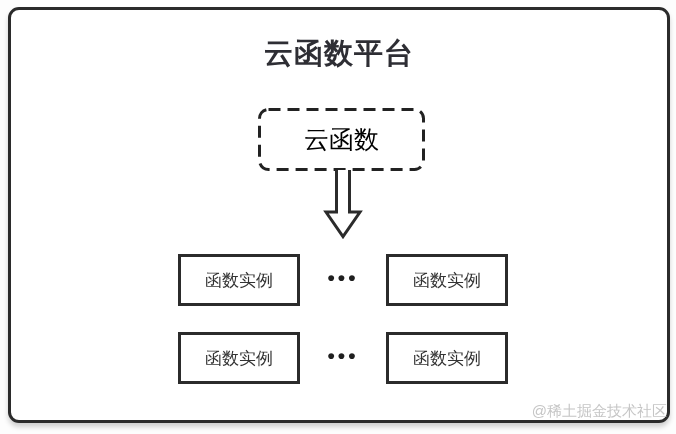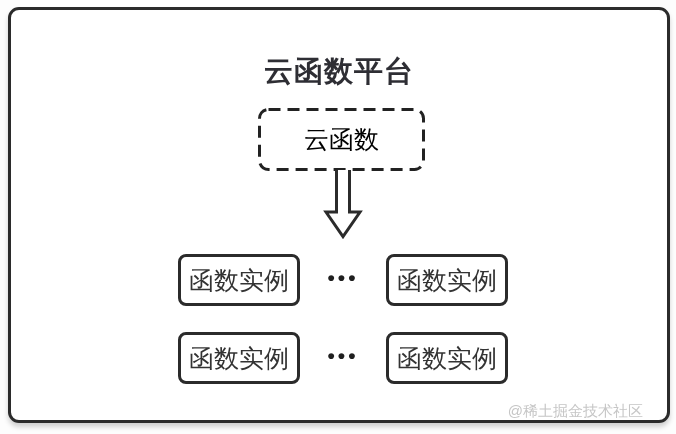--- a/index.html
+++ b/index.html
@@ -30,21 +30,20 @@
   .title {
     position: absolute;
     left: 0;
     top: 24px;
     width: 100%;
     text-align: center;
     font-size: 29px;
     font-weight: bold;
     color: #2e2e34;
     letter-spacing: 1px;
-    margin-top: 18px;
   }
   .cloud-box {
     position: absolute;
     left: 247px;
     top: 98px;
     width: 167px;
     height: 63px;
   }
   .cloud-box svg {
     position: absolute;
@@ -67,26 +66,26 @@
     position: absolute;
     left: 312px;
     top: 160px;
   }
   .instance-box {
     position: absolute;
     width: 122px;
     height: 52px;
     box-sizing: border-box;
     border: 3px solid #2b2b2b;
-    border-radius: 8px;
+    border-radius: 0;
     background: #ffffff;
     display: flex;
     align-items: center;
     justify-content: center;
-    font-size: 25px;
+    font-size: 17px;
     color: #333333;
   }
   .box-r1-left  { left: 167px; top: 244px; }
   .box-r1-right { left: 375px; top: 244px; }
   .box-r2-left  { left: 167px; top: 322px; }
   .box-r2-right { left: 375px; top: 322px; }
   .dots {
     position: absolute;
     left: 302px;
     width: 60px;
@@ -95,21 +94,21 @@
     text-align: center;
     font-size: 21px;
     font-weight: bold;
     letter-spacing: 3px;
     color: #1f1f1f;
   }
   .dots-r1 { top: 244px; }
   .dots-r2 { top: 322px; }
   .watermark {
     position: absolute;
-    right: 24px;
+    right: 0;
     top: 392px;
     font-size: 15px;
     color: #c6c6c6;
   }
 </style>
 </head>
 <body>
 
 <div class="canvas">
   <div class="frame">

